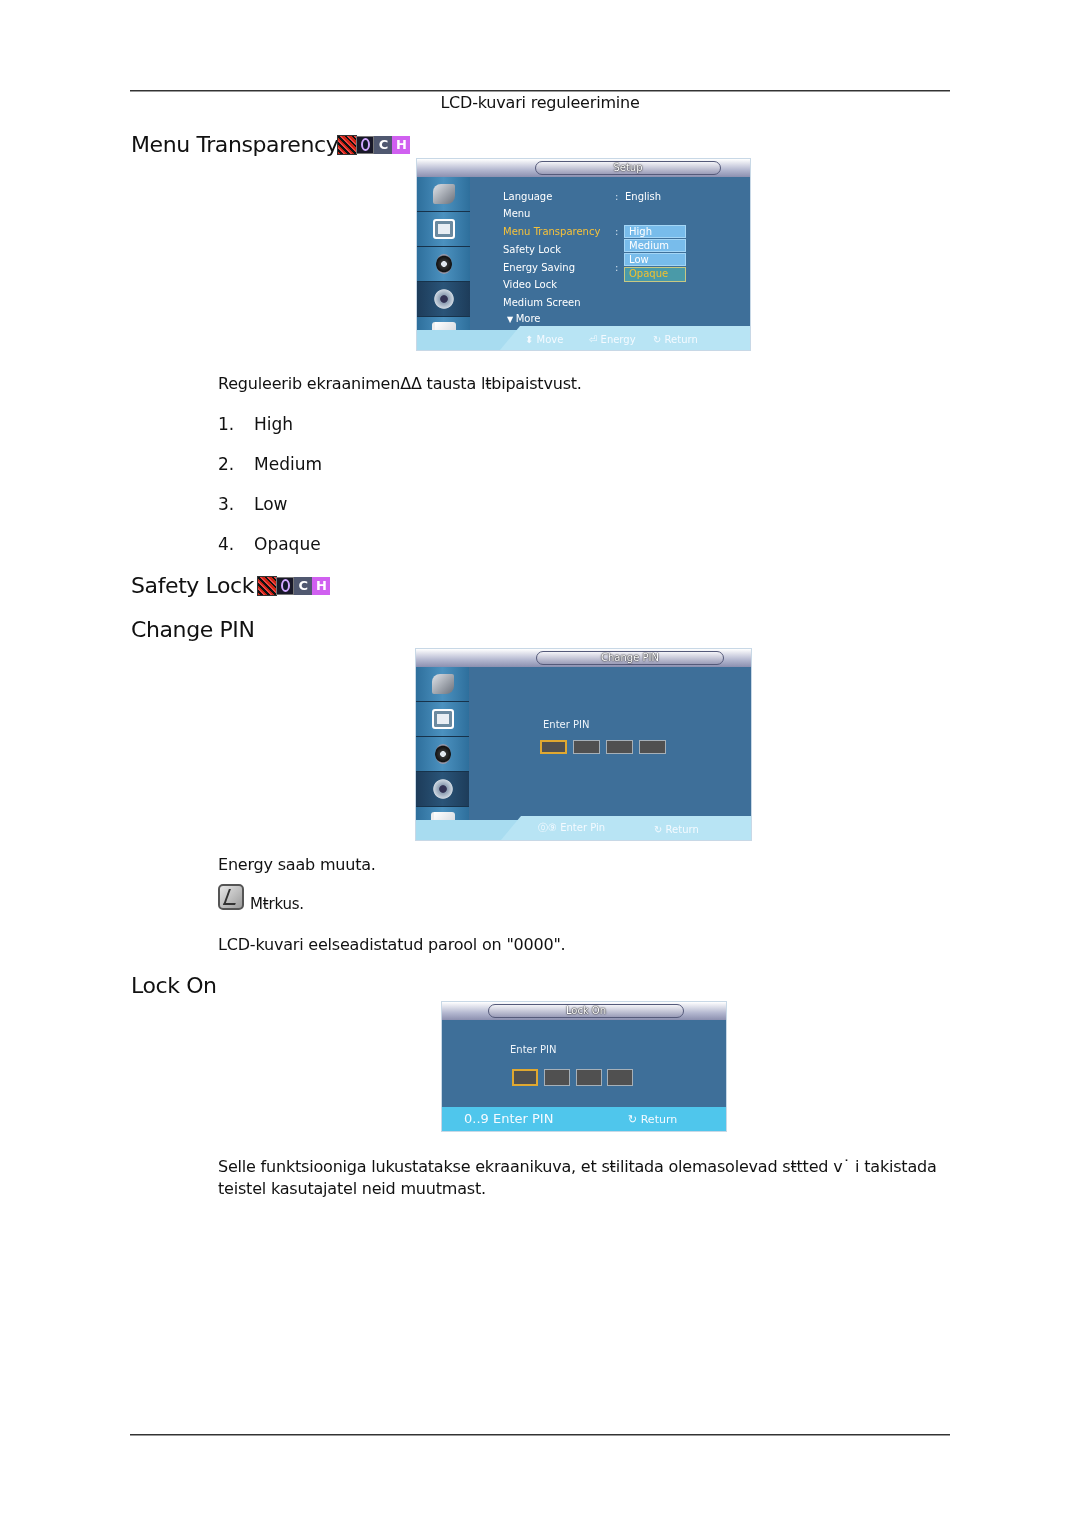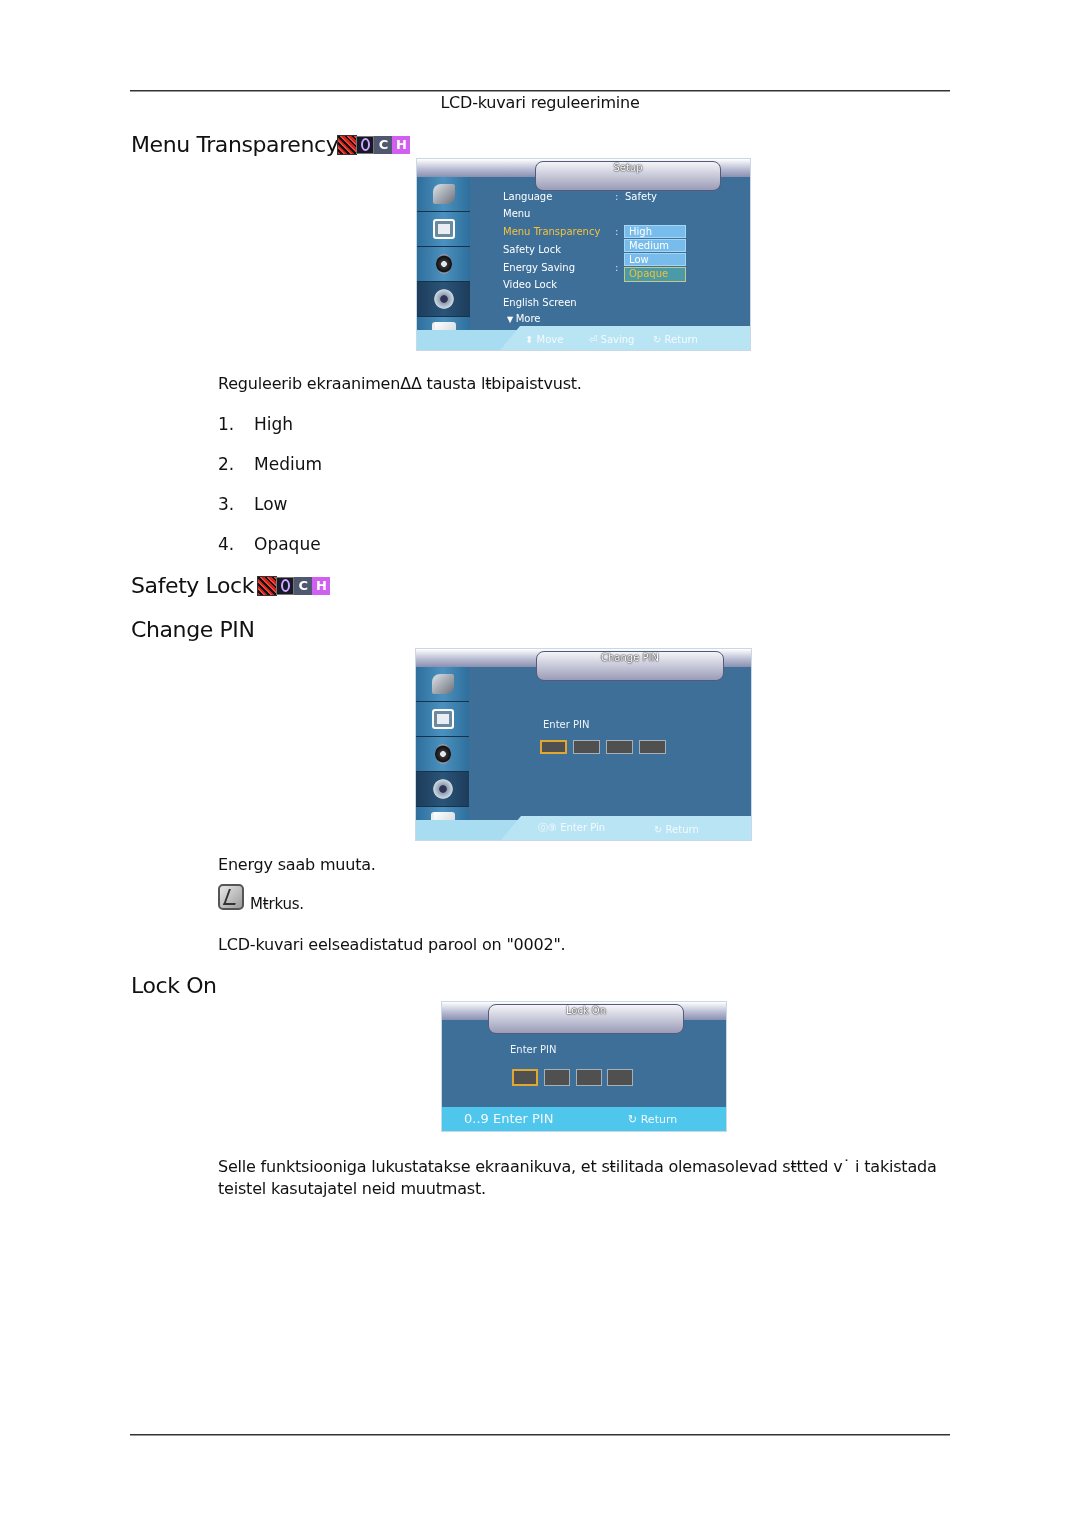--- a/index.html
+++ b/index.html
@@ -16,21 +16,21 @@
   .b-c { background: #505870; }
   .b-h { background: #d060f0; }
 
   .body-text { position: absolute; left: 218px; font-size: 16px; letter-spacing: -0.2px; }
   .list-item { position: absolute; left: 218px; font-size: 17px; display: flex; }
   .list-item .num { width: 36px; }
 
   
   .osd { position: absolute; background: #3e6f99; overflow: hidden; border: 1px solid #c8d8e6; }
   .osd-top { position: absolute; left: 0; top: 0; right: 0; height: 18px; background: linear-gradient(#ffffff, #b4b8d0 60%, #8c90b0); }
-  .osd-title { position: absolute; top: 2px; height: 30px; border-radius: 8px; background: linear-gradient(#f4f4f8, #9a9cb8); border: 1px solid #555a7a; text-align: center; font-size: 10px; color: #fff; line-height: 12px; text-shadow: 0 0 2px #222, 0 0 1px #000; }
+  .osd-title { position: absolute; top: 2px; height: 14px; border-radius: 8px; background: linear-gradient(#f4f4f8, #9a9cb8); border: 1px solid #555a7a; text-align: center; font-size: 10px; color: #fff; line-height: 12px; text-shadow: 0 0 2px #222, 0 0 1px #000; }
   .osd-side { position: absolute; left: 0; top: 18px; width: 53px; background: #2c5a80; }
   .side-btn { height: 35px; border-bottom: 1px solid #17324a; background: linear-gradient(90deg, #2e6f9c, #4b91bf 50%, #2e6f9c); display: flex; align-items: center; justify-content: center; }
   .side-btn.active { background: linear-gradient(90deg, #1d3c5a, #2a5478 50%, #1d3c5a); }
   .side-ic { width: 22px; height: 20px; border-radius: 3px; }
   .ic-tools { background: linear-gradient(135deg, #e0e4ea, #6a707a); border-radius: 8px 2px 8px 2px; }
   .ic-pic { background: #e8eef4; border: 2px solid #ffffff; box-shadow: inset 0 0 0 3px #6b8aa0; }
   .ic-snd { width: 16px; height: 20px; border-radius: 50%; background: radial-gradient(circle, #dfe6ee 20%, #333 25%, #111 60%, #99a 70%); }
   .ic-set { border-radius: 50%; background: radial-gradient(circle, #335 20%, #8fa0b4 25%, #ccd6e0 55%, transparent 60%); width: 24px; height: 24px; }
   .ic-mm { width: 24px; height: 24px; background: linear-gradient(135deg, #fff, #c5ccd4); border-left: 3px solid #eee; }
   .osd-bottom { position: absolute; left: 0; right: 0; bottom: 0; height: 20px; background: #a8dcf0; }
@@ -83,44 +83,44 @@
     <div class="side-btn active">
         <div class="side-ic ic-set"></div>
       </div>
     <div class="side-btn">
         <div class="side-ic ic-mm"></div>
       </div>
   </div>
 
   <div class="menu-item" style="top:32px;">Language</div>
   <div class="menu-colon" style="left:198px; top:32px;">:</div>
-  <div class="menu-item" style="left:208px; top:32px;">Safety</div>
+  <div class="menu-item" style="left:208px; top:32px;">English</div>
   <div class="menu-item" style="top:49px;">Menu</div>
   <div class="menu-item sel" style="top:67px;">Menu Transparency</div>
   <div class="menu-colon" style="left:198px; top:67px;">:</div>
   <div class="menu-item" style="top:85px;">Safety Lock</div>
   <div class="menu-item" style="top:103px;">Energy Saving</div>
   <div class="menu-colon" style="left:198px; top:103px;">:</div>
   <div class="menu-item" style="top:120px;">Video Lock</div>
-  <div class="menu-item" style="top:138px;">English Screen</div>
+  <div class="menu-item" style="top:138px;">Medium Screen</div>
   <div class="menu-item" style="top:154px; left:90px;">
     <span style="font-size:8px;">▼ </span><span>More</span>
   </div>
 
   <div class="dd" style="top:66px;">
     <div class="dd-opt">High</div>
     <div class="dd-opt">Medium</div>
     <div class="dd-opt">Low</div>
     <div class="dd-opt sel">Opaque</div>
   </div>
 
   <div class="osd-bottom"></div>
   <div class="osd-bottom-tab" style="width:250px;"></div>
   <div class="osd-hint" style="left:108px; bottom:5px;"><span>⬍ </span><span>Move</span></div>
-  <div class="osd-hint" style="left:172px; bottom:5px;"><span>⏎ </span><span>Saving</span></div>
+  <div class="osd-hint" style="left:172px; bottom:5px;"><span>⏎ </span><span>Energy</span></div>
   <div class="osd-hint" style="left:236px; bottom:5px;"><span>↻ </span><span>Return</span></div>
 </div>
 
 <div class="body-text" style="top:374px;">Reguleerib ekraanimenΔΔ tausta lŧbipaistvust.</div>
 
 <div class="list-item" style="top:414px;">
     <span class="num">1.</span>
     <span>High</span>
   </div>
 <div class="list-item" style="top:454px;">
@@ -177,21 +177,21 @@
   <div class="pin-box" style="left:223px; top:91px;"></div>
   <div class="osd-bottom"></div>
   <div class="osd-bottom-tab" style="width:250px;"></div>
   <div class="osd-hint" style="left:114px; bottom:5px;margin-left:8px;"><span>⓪⑨ </span><span>Enter Pin</span></div>
   <div class="osd-hint" style="left:238px; bottom:5px;"><span>↻ </span><span>Return</span></div>
 </div>
 
 <div class="body-text" style="top:855px;">Energy saab muuta.</div>
 <div class="note-icon"></div>
 <div class="body-text" style="left:250px; top:895px; font-weight:normal; font-size:15px;">Mŧrkus.</div>
-<div class="body-text" style="top:935px;">LCD-kuvari eelseadistatud parool on "0002".</div>
+<div class="body-text" style="top:935px;">LCD-kuvari eelseadistatud parool on "0000".</div>
 
 <h2 class="sec" style="top:973px;">Lock On</h2>
 
 <div class="osd" style="left:441px; top:1001px; width:286px; height:131px;">
   <div class="osd-top"></div>
   <div class="osd-title" style="left:46px; width:196px;">Lock On</div>
   <div class="pin-label" style="left:68px; top:42px;">Enter PIN</div>
   <div class="pin-box active" style="left:70px; top:67px; width:26px; height:17px;"></div>
   <div class="pin-box" style="left:102px; top:67px; width:26px; height:17px;"></div>
   <div class="pin-box" style="left:134px; top:67px; width:26px; height:17px;"></div>

